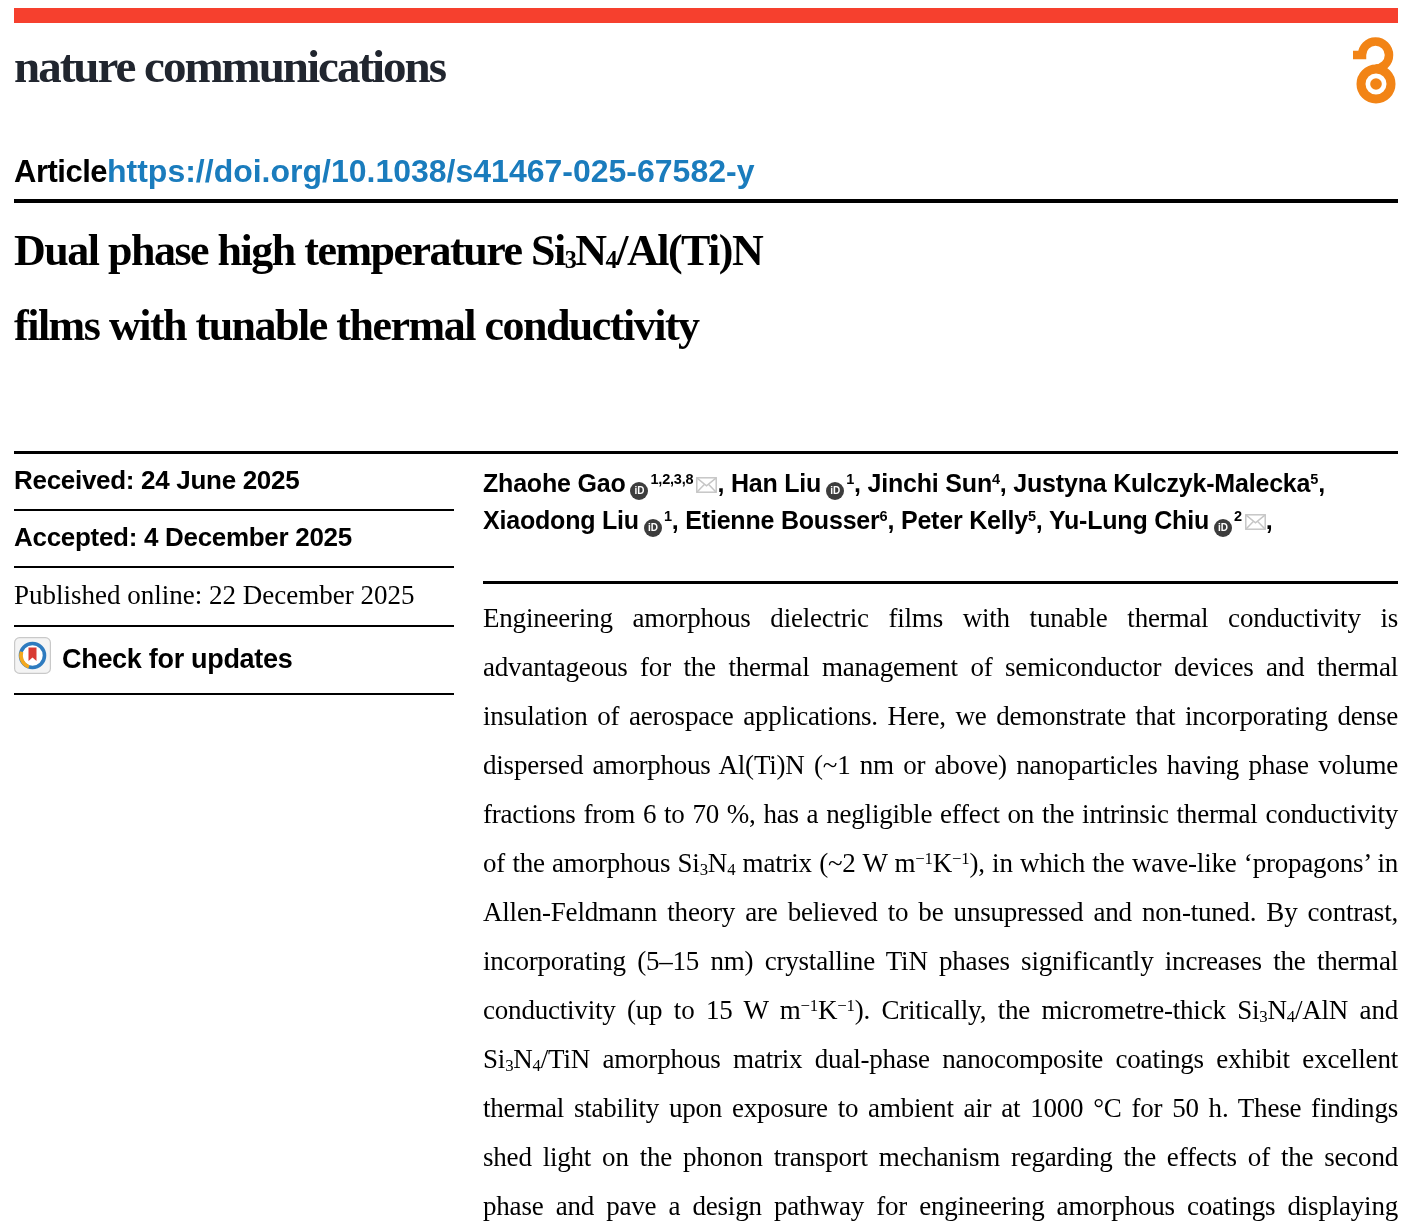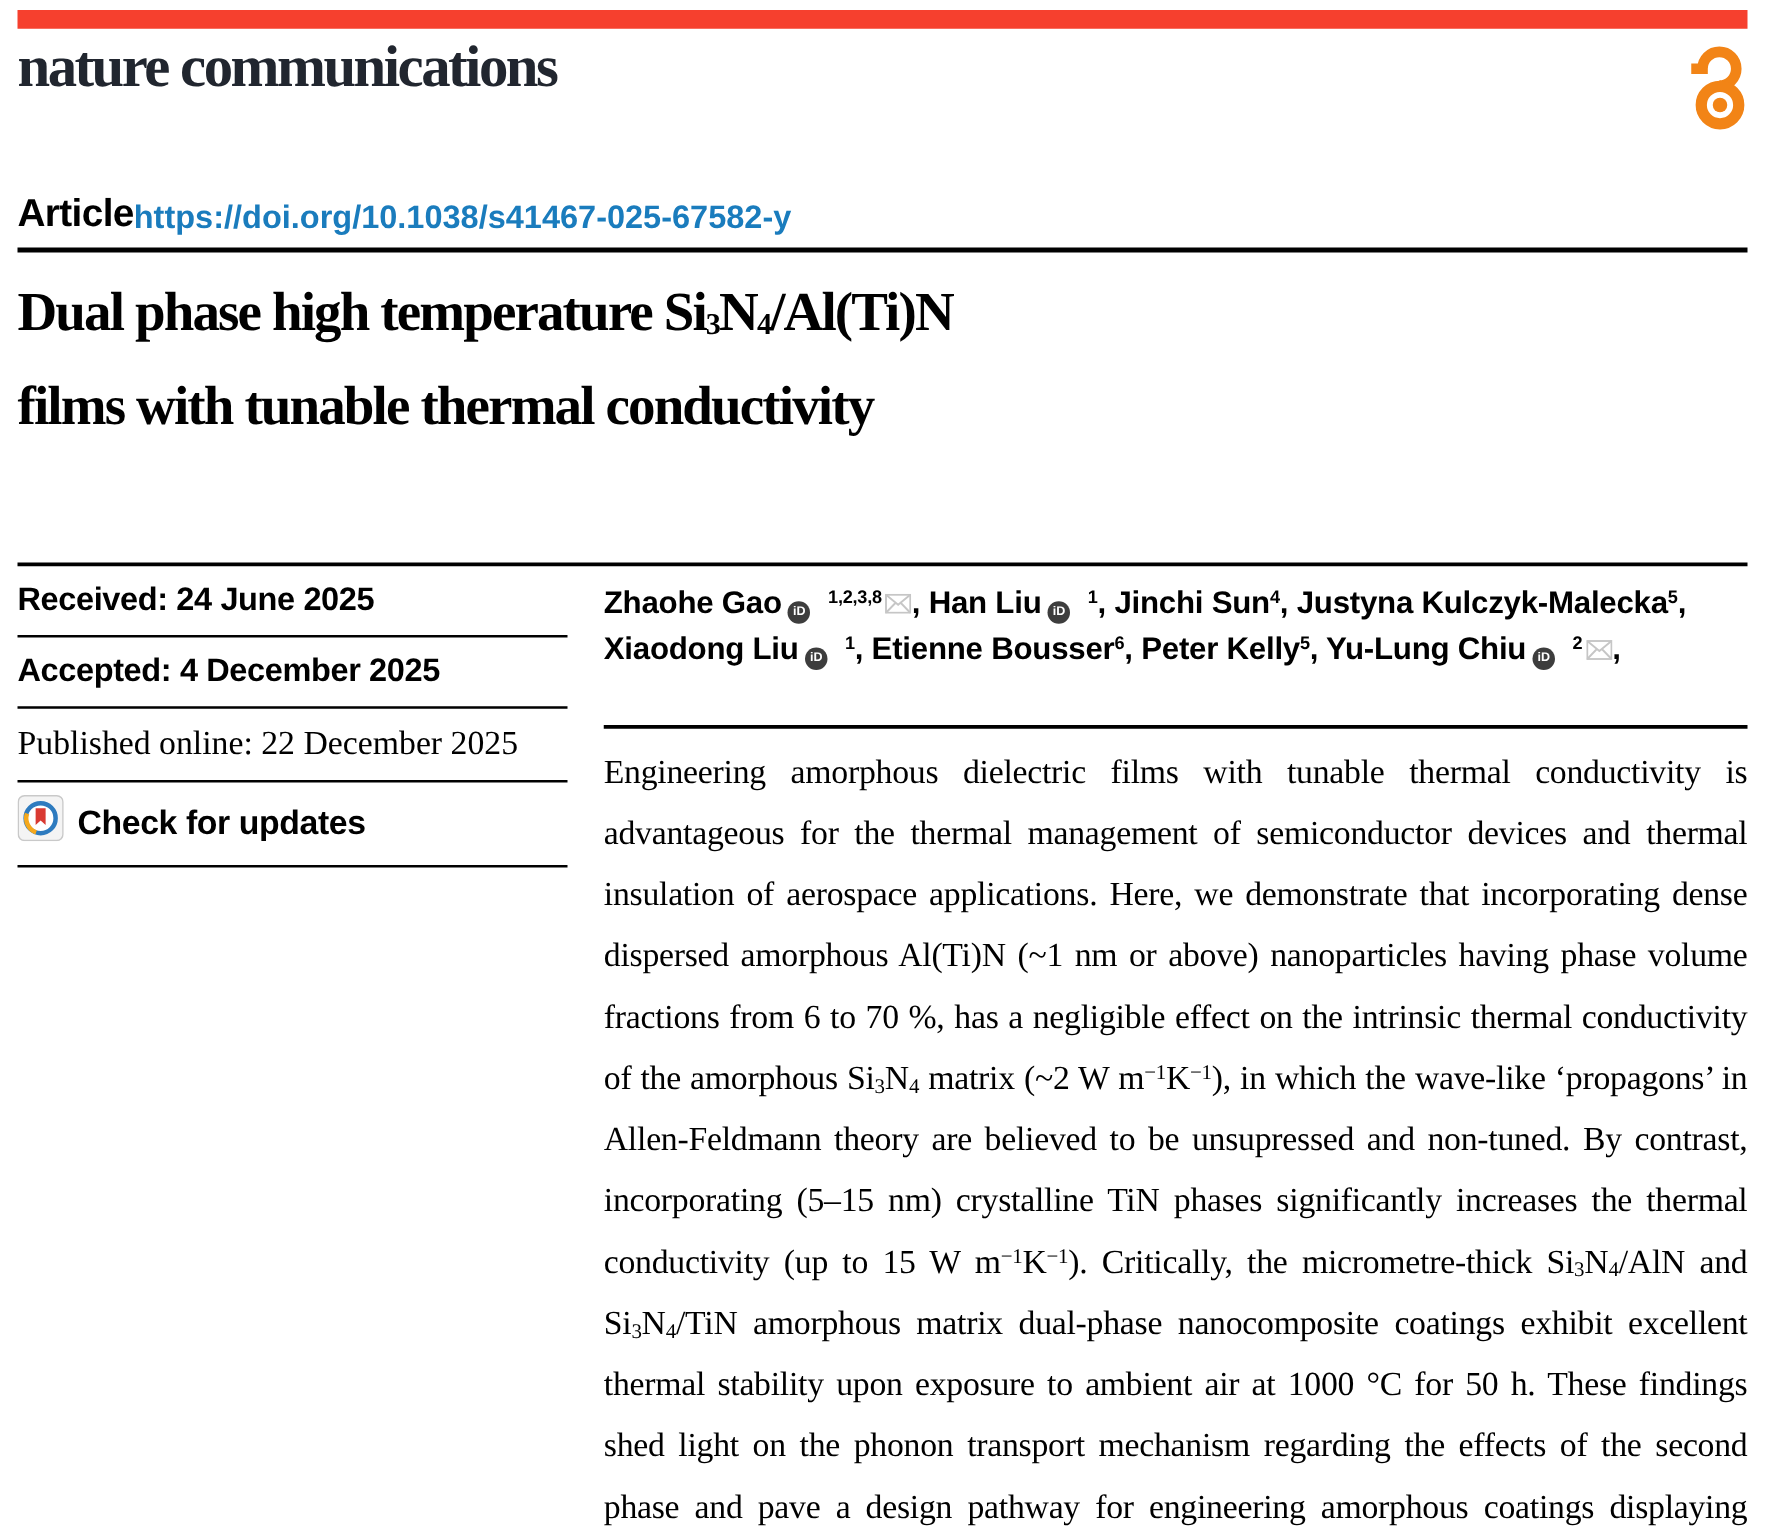--- a/index.html
+++ b/index.html
@@ -8,27 +8,27 @@
     width:1412px; height:1229px; background:#ffffff; color:#000;
     font-family:"Liberation Sans", sans-serif; overflow:hidden;
   }
   .page { padding:0 14px; position:relative; }
 
   .redbar { height:15px; background:#f6402e; margin-top:8px; }
 
   .masthead { position:relative; height:130px; }
   .journal-logo {
     font-family:"Liberation Serif", serif; font-weight:700;
-    font-size:47px; letter-spacing:-2px; color:#21262f; padding-top:4px;
+    font-size:47px; letter-spacing:-2px; color:#21262f; padding-top:16px;
   }
   .oa-icon { position:absolute; top:12px; right:0; }
 
   .article-row { display:flex; justify-content:flex-start; align-items:flex-end; }
   .article-type { font-size:31px; font-weight:700; letter-spacing:-0.5px; }
-  .doi-link { font-size:26px; font-weight:700; color:#1a7cbd; text-decoration:none; }
+  .doi-link { font-size:32px; font-weight:700; color:#1a7cbd; text-decoration:none; }
 
   .rule-article { height:4px; background:#000; margin-top:9px; }
 
   .main-title {
     font-family:"Liberation Serif", serif; font-weight:700;
     font-size:44px; line-height:75px; letter-spacing:-1.5px;
     margin:10px 0 0 0; white-space:nowrap;
   }
   .main-title sub { font-size:55%; position:relative; top:0.12em; vertical-align:baseline; line-height:0; }
 
@@ -40,21 +40,21 @@
   .info-row.serif { font-family:"Liberation Serif", serif; font-weight:400; font-size:27px; letter-spacing:0; padding:12px 0 14px; }
   .info-row.check { display:flex; align-items:center; gap:11px; padding:10px 0 12px; cursor:pointer; }
   .check-label { font-size:27px; font-weight:700; }
 
   .right-col { margin-left:29px; width:915px; }
   .authors { padding-top:11px; font-size:25px; font-weight:700; line-height:36px; letter-spacing:-0.2px; }
   .authors sup { font-size:58%; position:relative; top:-0.55em; vertical-align:baseline; line-height:0; }
   .orcid {
     display:inline-block; width:18px; height:18px; border-radius:50%;
     background:#3d3d3d; color:#fff; font-size:10px; font-weight:700;
-    text-align:center; line-height:18px; margin:0 14px 0 5px; vertical-align:-2px;
+    text-align:center; line-height:18px; margin:0 2px 0 5px; vertical-align:-2px;
     font-family:"Liberation Sans", sans-serif; letter-spacing:0;
   }
   .env { display:inline-block; margin-left:3px; vertical-align:-1px; }
 
   .rule-abs { height:3px; background:#000; margin-top:42px; }
   .abstract {
     font-family:"Liberation Serif", serif; font-size:27px; line-height:49px;
     text-align:justify; margin-top:10px; letter-spacing:-0.2px;
   }
   .abstract sub { font-size:62%; position:relative; top:0.15em; vertical-align:baseline; line-height:0; }

